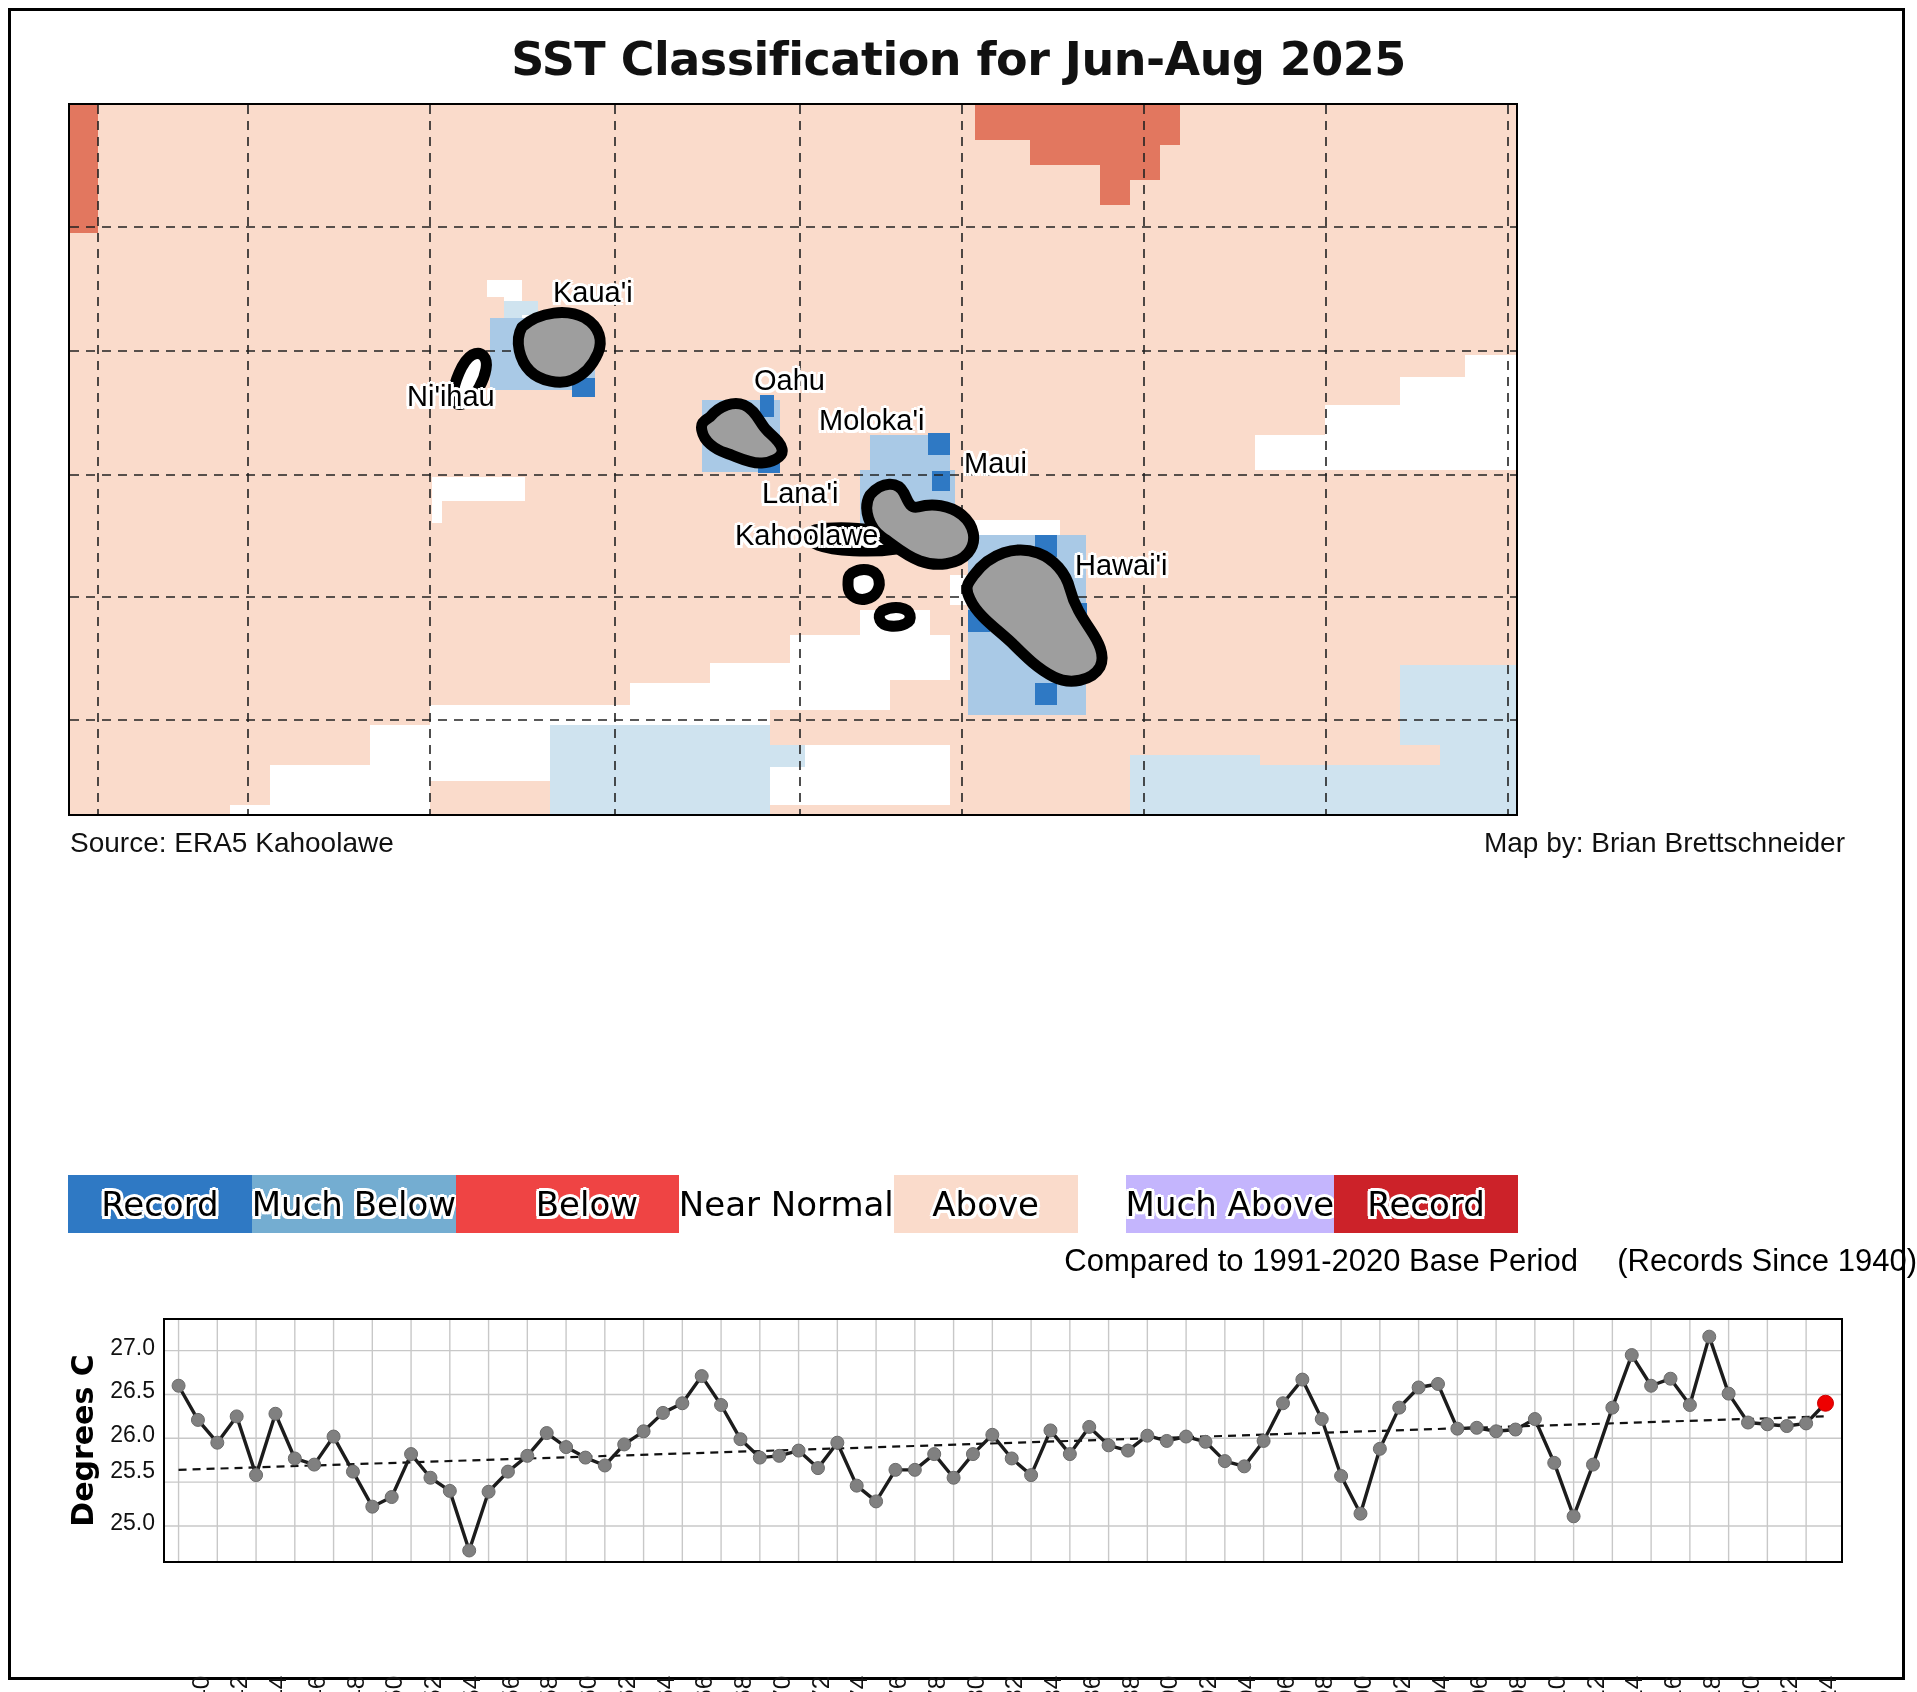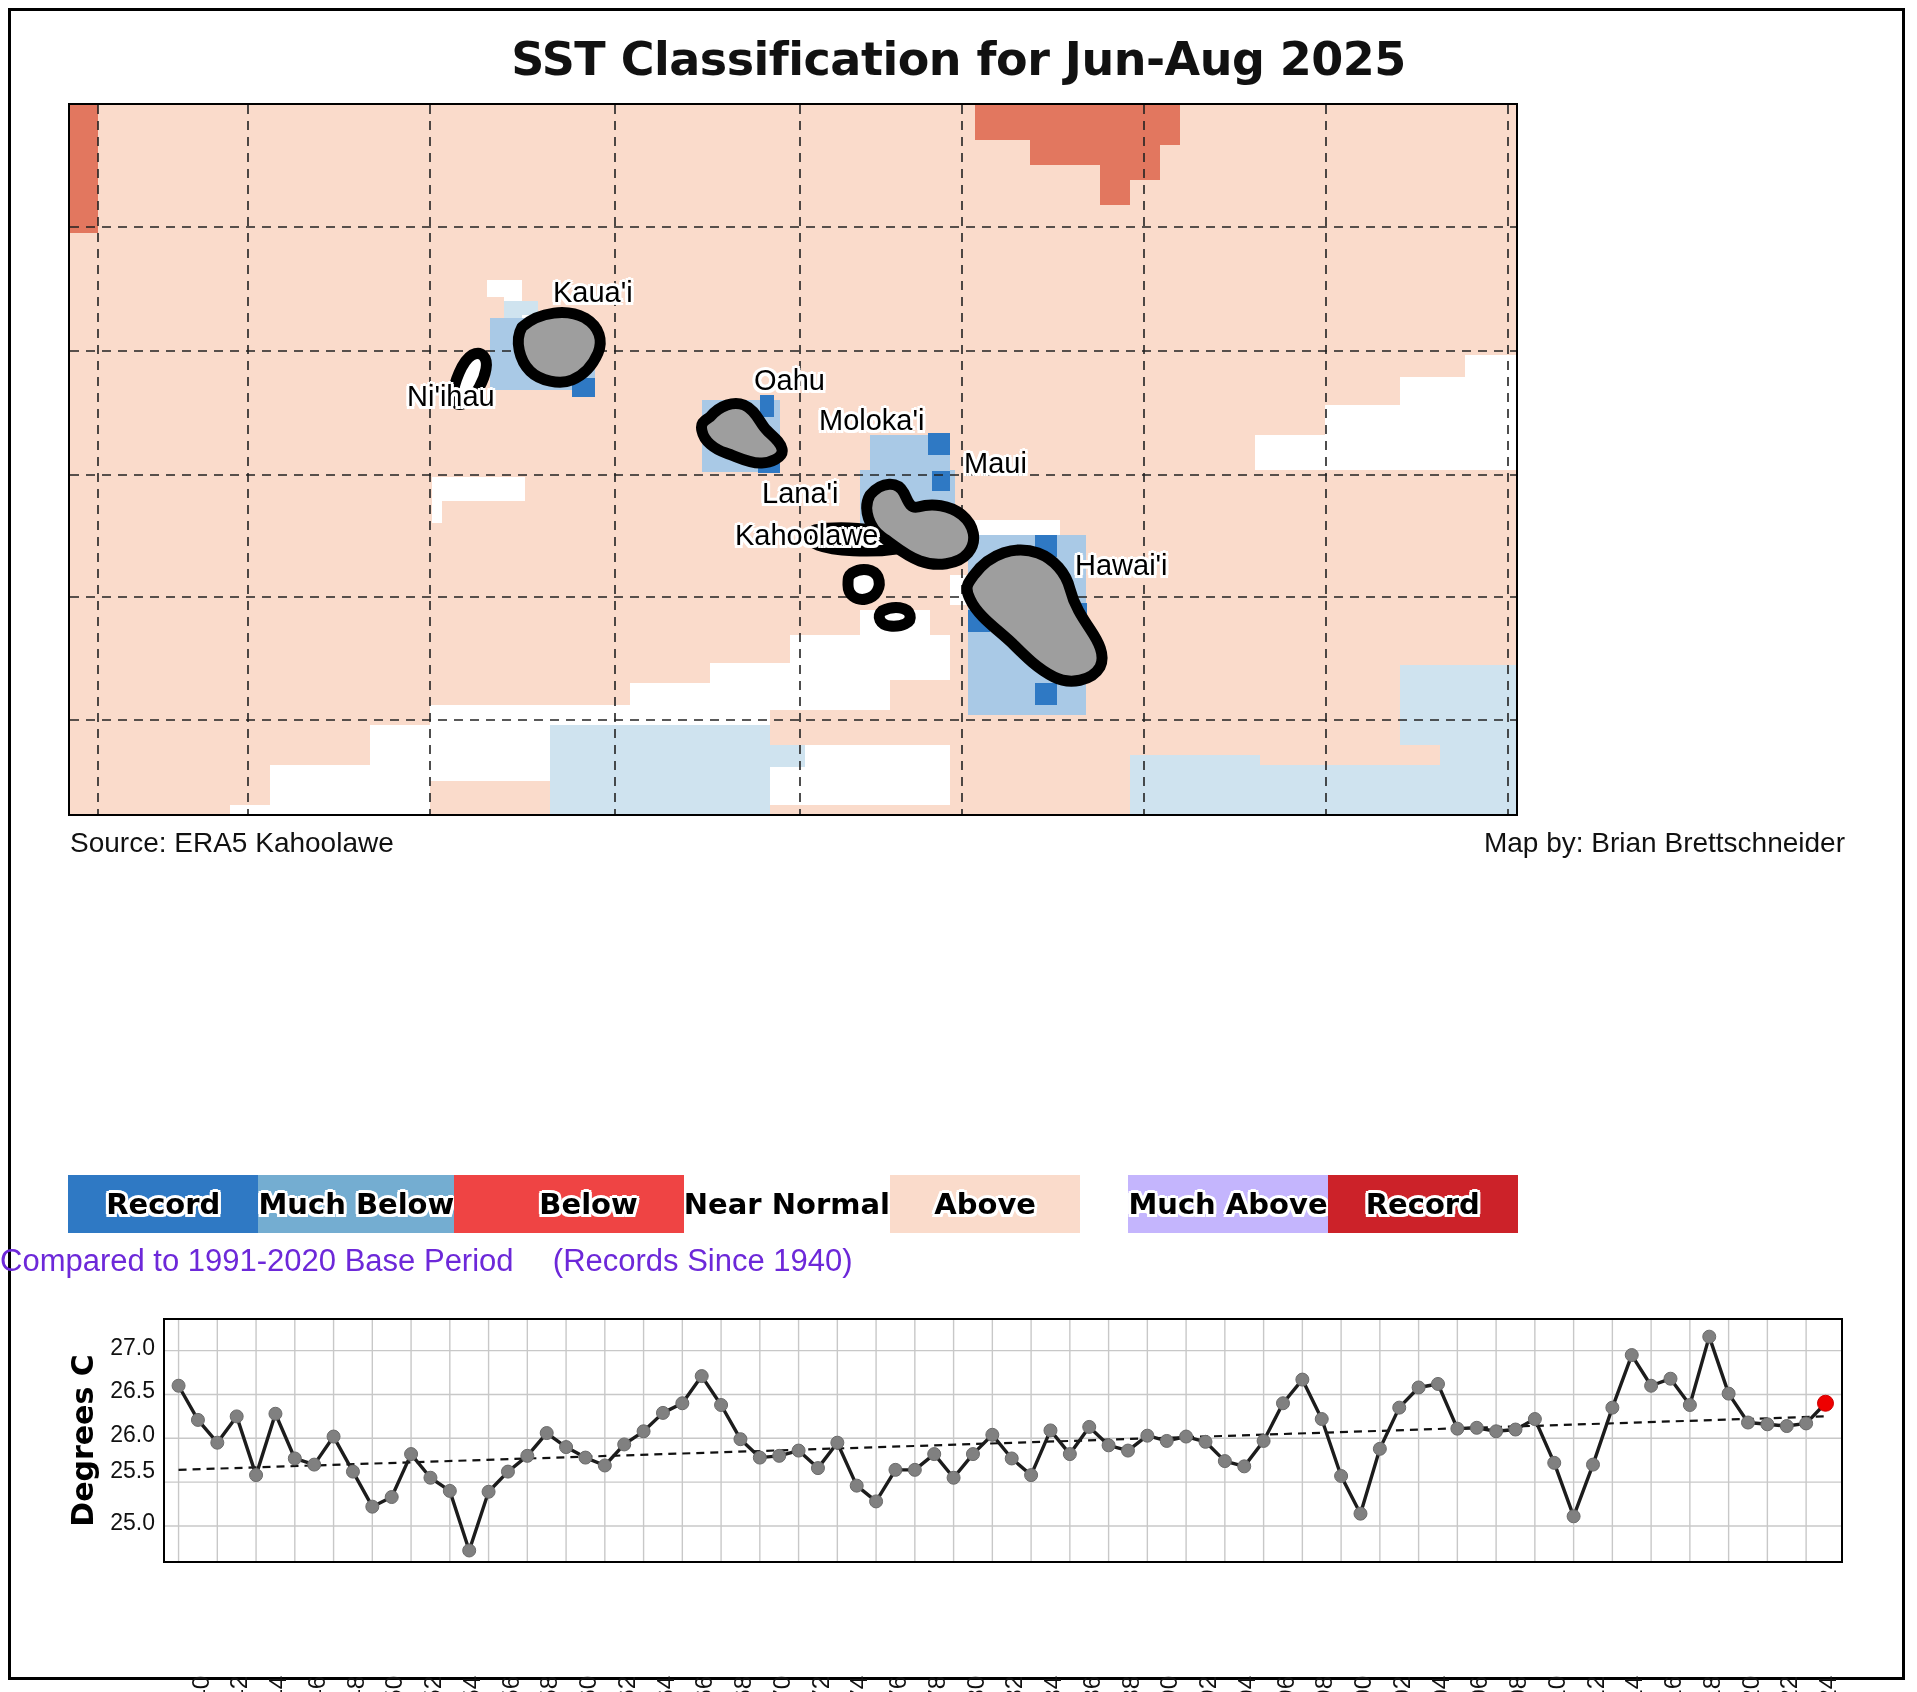--- a/index.html
+++ b/index.html
@@ -20,28 +20,28 @@
              font-family:"Liberation Sans",sans-serif;
              text-shadow:
                -2.5px -2.5px 0 #fff, 2.5px -2.5px 0 #fff, -2.5px 2.5px 0 #fff, 2.5px 2.5px 0 #fff,
                -3px 0 0 #fff, 3px 0 0 #fff, 0 -3px 0 #fff, 0 3px 0 #fff;}
   
   #src-text{position:absolute;left:70px;top:827px;font-size:28px;color:#111;}
   #credit-text{position:absolute;right:72px;top:827px;font-size:28px;color:#111;}
   
   #legend{position:absolute;left:68px;top:1175px;width:1450px;height:58px;display:flex;}
   .legend-cell{flex:1;display:flex;align-items:center;justify-content:center;}
-  .legend-cell span{font-size:29px;font-weight:bold;color:#000;white-space:nowrap;
+  .legend-cell span{font-size:34px;font-weight:normal;color:#000;white-space:nowrap;
       font-family:"DejaVu Sans","Liberation Sans",sans-serif;}
   .legend-cell.outlined span{
       text-shadow:
         -2.5px -2.5px 0 #fff, 2.5px -2.5px 0 #fff, -2.5px 2.5px 0 #fff, 2.5px 2.5px 0 #fff,
         -3px 0 0 #fff, 3px 0 0 #fff, 0 -3px 0 #fff, 0 3px 0 #fff;}
-  #legend-caption{position:absolute;left:0;top:1243px;width:1917px;text-align:left;
-                  font-size:31px;color:#6d28d9;}
+  #legend-caption{position:absolute;left:0;top:1243px;width:1917px;text-align:right;
+                  font-size:31px;color:#000000;}
   #legend-caption .gap{display:inline-block;width:22px;}
   
   #ts-panel{position:absolute;left:163px;top:1318px;width:1680px;height:245px;
             border:2px solid #000;box-sizing:border-box;background:#fff;overflow:hidden;}
   #ts-svg{position:absolute;left:0;top:0;}
   #ylabel{position:absolute;left:62px;top:1318px;height:245px;width:40px;
           display:flex;align-items:center;justify-content:center;}
   #ylabel span{transform:rotate(-90deg);white-space:nowrap;font-size:30px;font-weight:bold;color:#000;
           font-family:"DejaVu Sans","Liberation Sans",sans-serif;}
   .ytick{position:absolute;right:0;font-size:23px;color:#111;text-align:right;white-space:nowrap;}

